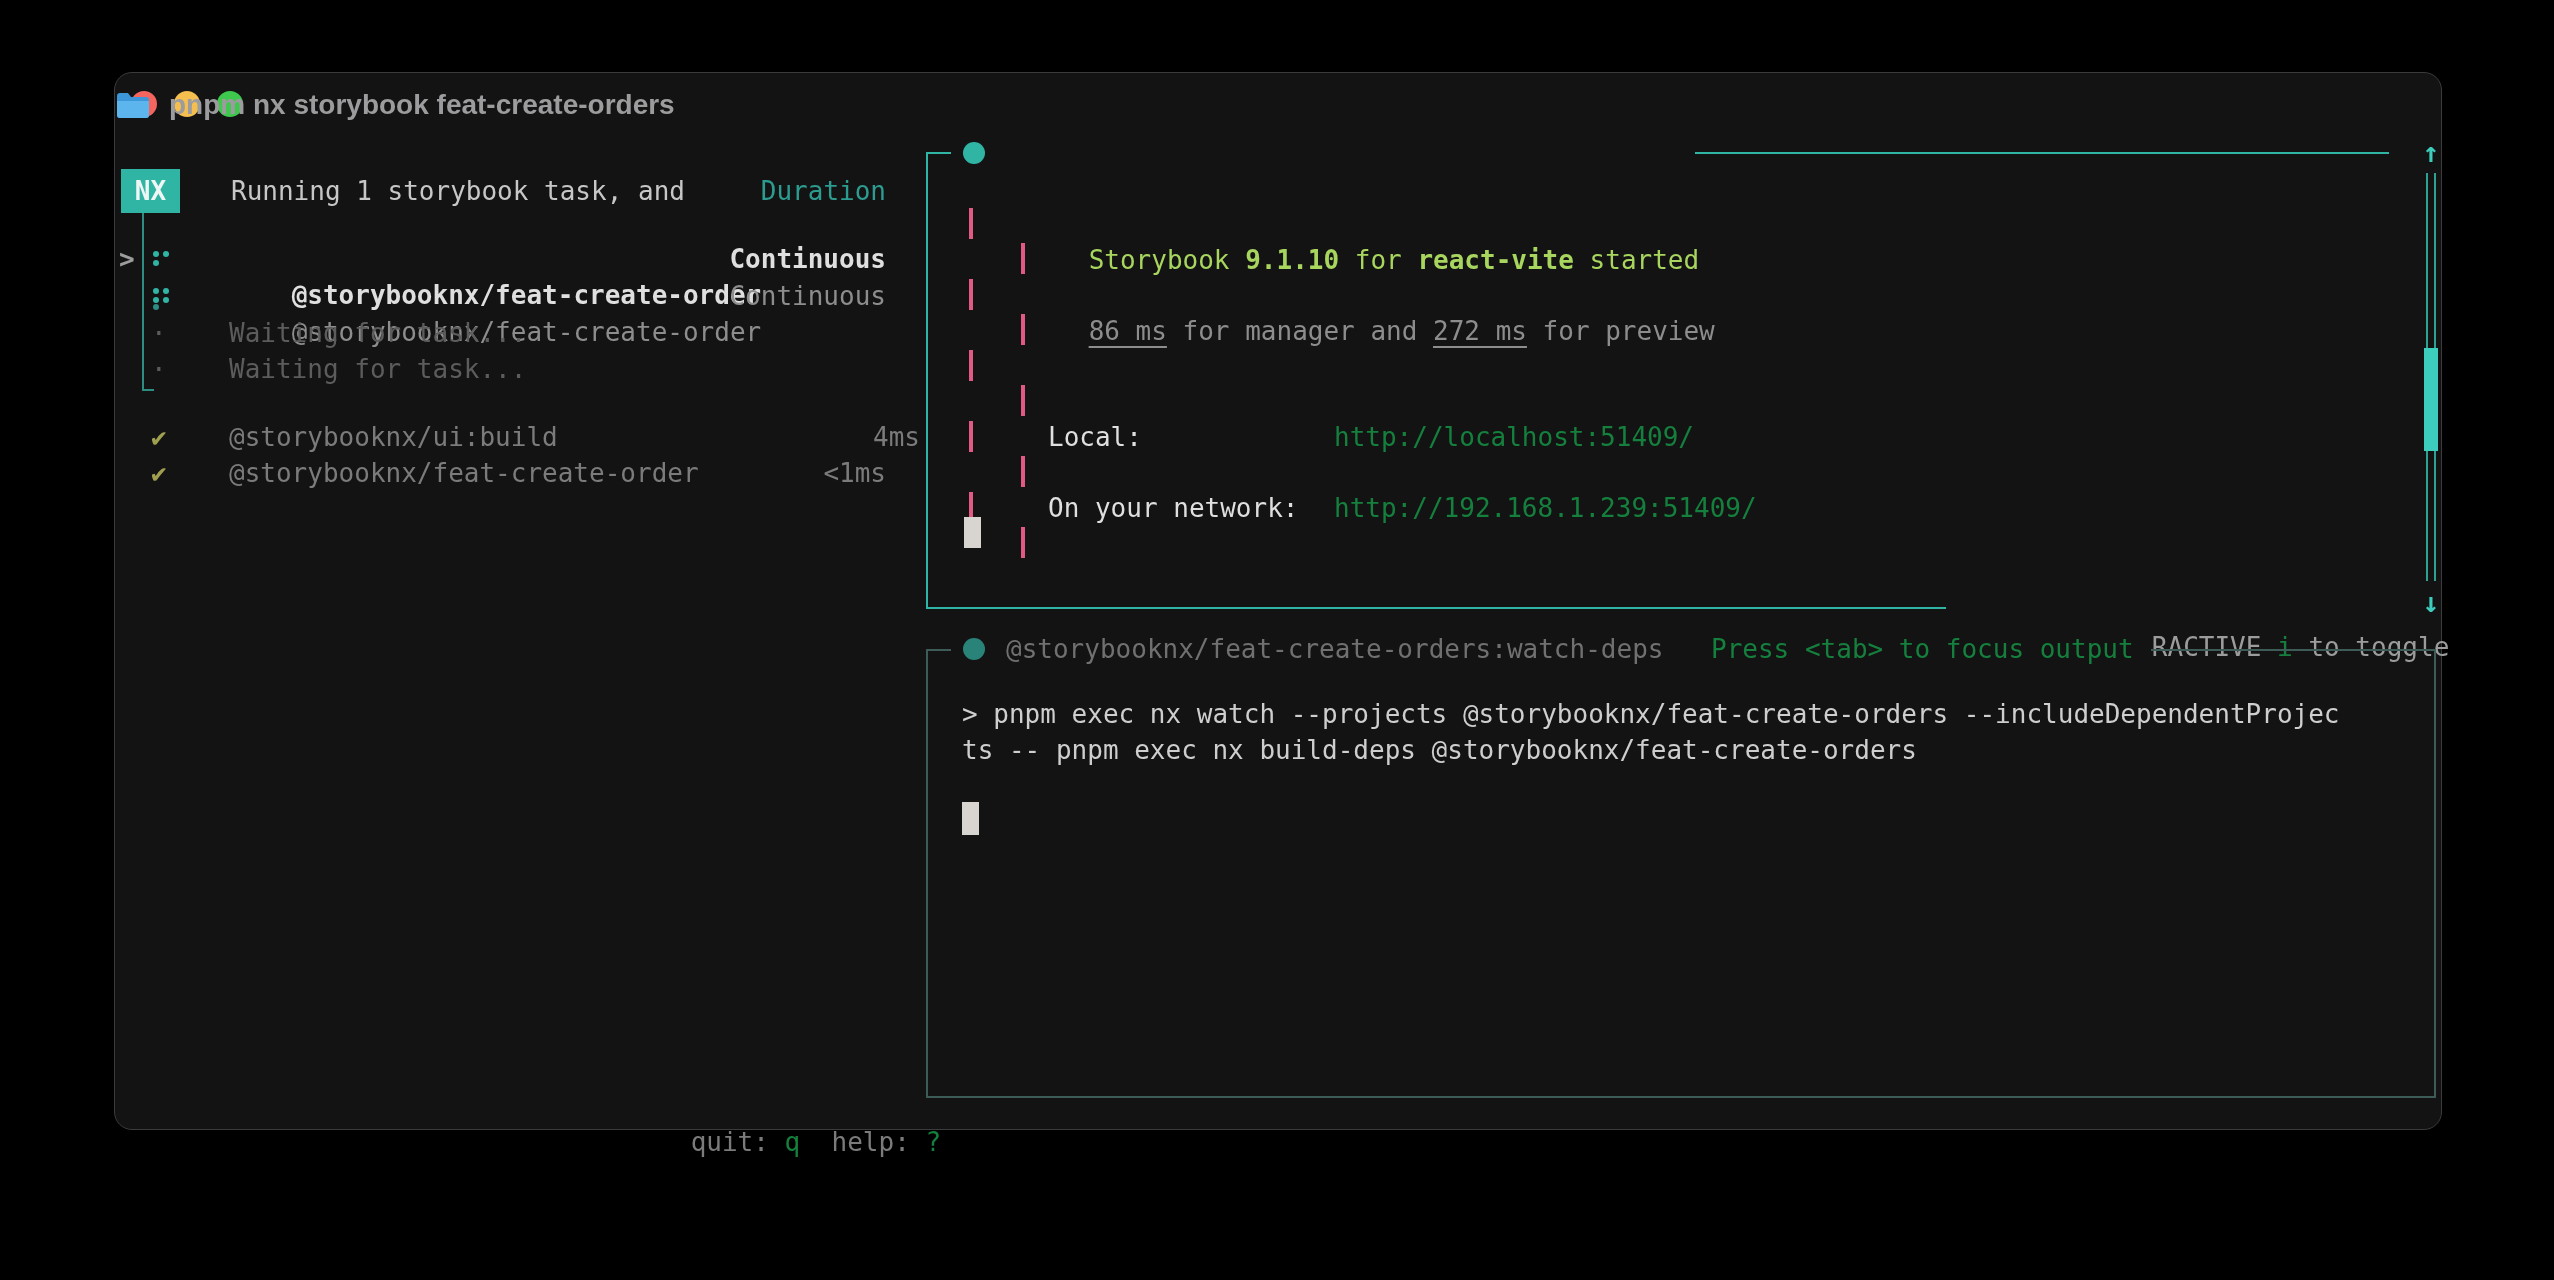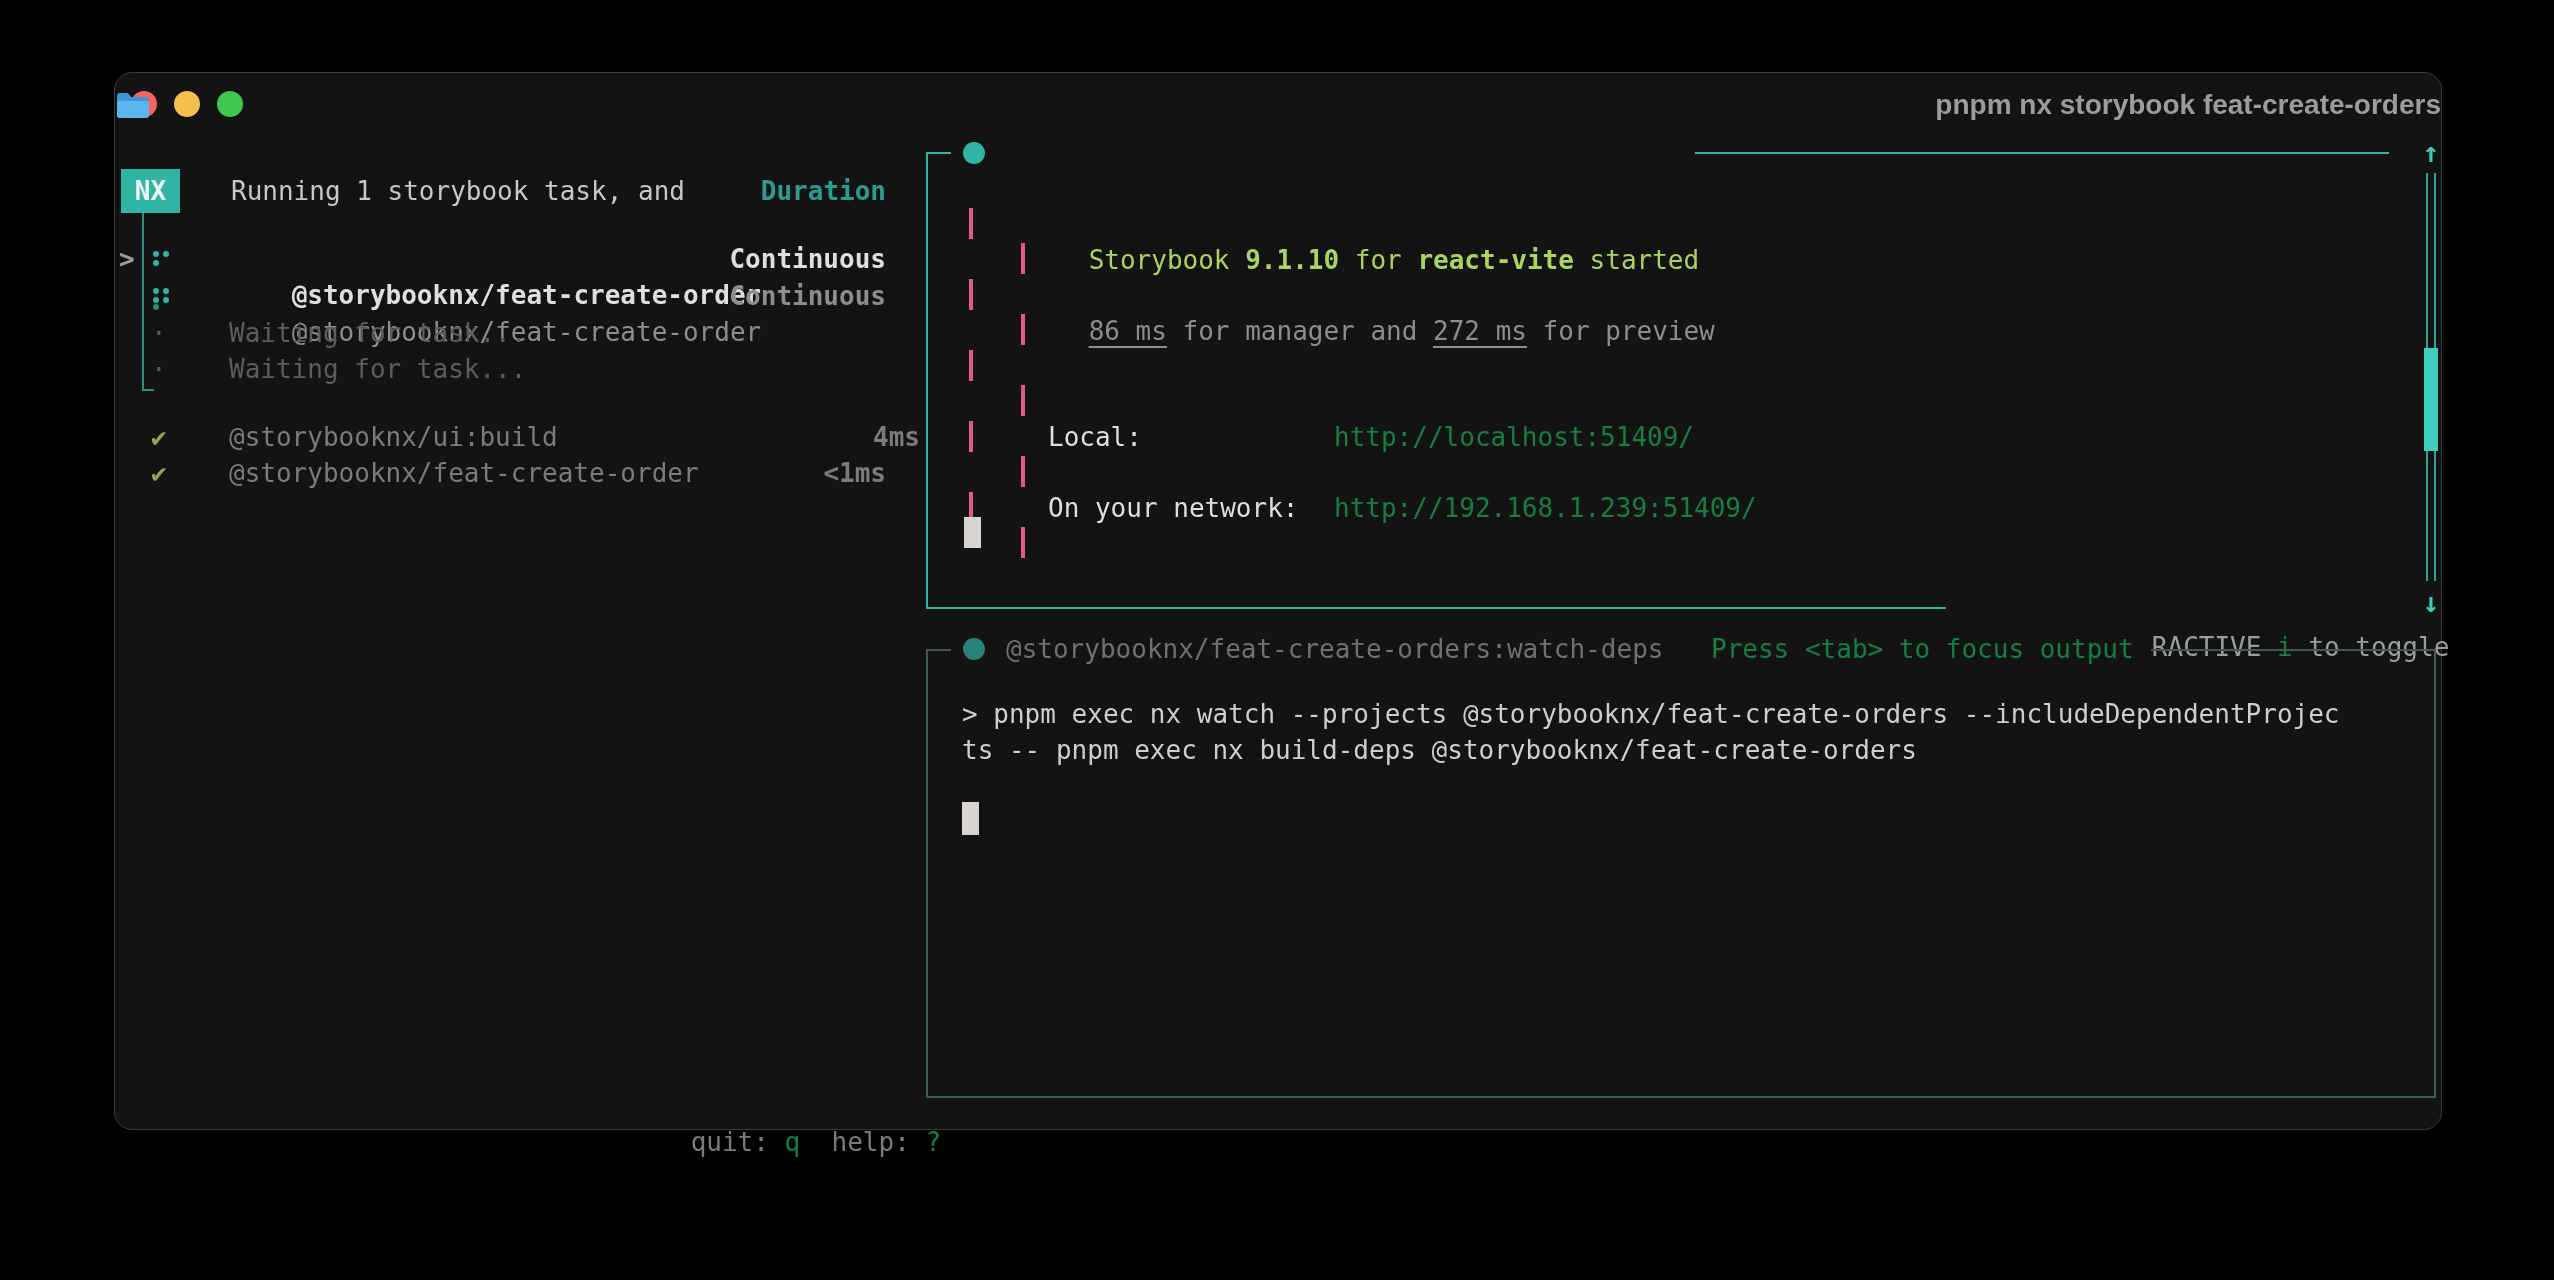--- a/index.html
+++ b/index.html
@@ -9,28 +9,28 @@
   .window {
     position:absolute; left:114px; top:72px; width:2328px; height:1058px;
     background:#131314; border:1px solid #3b3b3d; border-radius:18px;
   }
 
   
   .titlebar { position:absolute; left:0; top:0; width:100%; height:64px; }
   .lights { position:absolute; left:16px; top:18px; display:flex; gap:17px; }
   .light { width:26px; height:26px; border-radius:50%; }
   .title-wrap { position:absolute; left:0; top:14px; width:100%; height:36px;
-    display:flex; align-items:center; justify-content:space-between; gap:26px; }
+    display:flex; align-items:center; justify-content:flex-start; gap:18px; }
   .title-text { font-family:"Liberation Sans","DejaVu Sans",sans-serif;
     font-weight:bold; font-size:28px; color:#9c9c9e; }
 
   
   .trow { position:absolute; height:36px; line-height:36px; font-size:26px; white-space:pre; }
   .bold { font-weight:bold; }
-  .right { text-align:right;font-weight:bold; }
+  .right { text-align:right; }
   .c-tealtxt    { color:#15803d; }
   .c-tealdim    { color:#2d9c90; }
   .c-white      { color:#dfdfdf; }
   .c-gray1      { color:#c7c7c7; }
   .c-gray2      { color:#8d8d8d; }
   .c-gray3      { color:#7b7b7b; }
   .c-gray4      { color:#5c5c5c; }
   .c-gray5      { color:#707070; }
   .c-cmd        { color:#cecece; }
   .c-green      { color:#a8d55e; }

